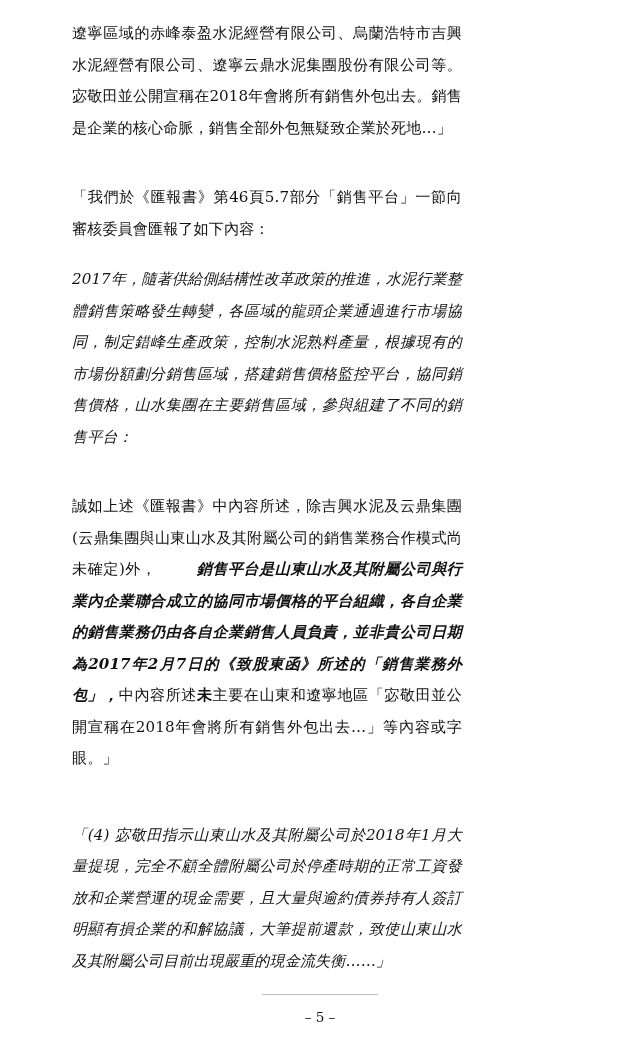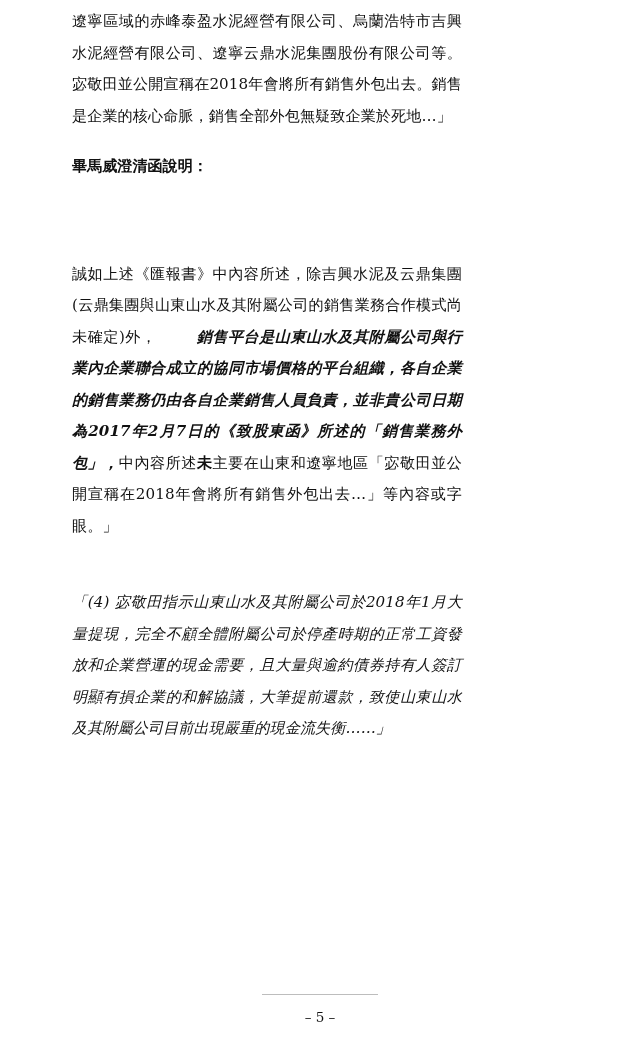--- a/index.html
+++ b/index.html
@@ -13,21 +13,21 @@
     position: relative;
     font-family: "DejaVu Serif", "Liberation Serif", serif;
     color: #111111;
     overflow: hidden;
   }
   .page {
     position: relative;
     width: 508px;
     height: 1047px;
     box-sizing: border-box;
-    padding: 6px 46px 0 72px;
+    padding: 18px 46px 0 72px;
   }
   .para {
     font-size: 15.1px;
     line-height: 31.5px;
     text-align: justify;
     text-justify: inter-ideograph;
     margin: 0;
     letter-spacing: 0.1px;
   }
   .gap-md { height: 19px; }
@@ -82,27 +82,28 @@
 </style>
 </head>
 <body>
 
 <div class="page">
 
   <p class="para">遼寧區域的赤峰泰盈水泥經營有限公司、烏蘭浩特市吉興水泥經營有限公司、遼寧云鼎水泥集團股份有限公司等。宓敬田並公開宣稱在2018年會將所有銷售外包出去。銷售是企業的核心命脈，銷售全部外包無疑致企業於死地…」</p>
 
   <div class="gap-md"></div>
 
-  <p class="heading">畢馬威澄清函說明：</p>
 
   <div class="gap-md"></div>
 
+  <p class="para">「我們於《匯報書》第46頁5.7部分「銷售平台」一節向審核委員會匯報了如下內容：</p>
 
   <div class="gap-md"></div>
 
+  <p class="para italic">2017年，隨著供給側結構性改革政策的推進，水泥行業整體銷售策略發生轉變，各區域的龍頭企業通過進行市場協同，制定錯峰生產政策，控制水泥熟料產量，根據現有的市場份額劃分銷售區域，搭建銷售價格監控平台，協同銷售價格，山水集團在主要銷售區域，參與組建了不同的銷售平台：</p>
 
   <div class="gap-md"></div>
 
 
   <div class="gap-md"></div>
 
   <p class="para">
     <span>誠如上述《匯報書》中內容所述，除吉興水泥及云鼎集團(云鼎集團與山東山水及其附屬公司的銷售業務合作模式尚未確定)外，</span><span class="bi">銷售平台是山東山水及其附屬公司與行業內企業聯合成立的協同市場價格的平台組織，各自企業的銷售業務仍由各自企業銷售人員負責，並非貴公司日期為2017年2月7日的《致股東函》所述的「銷售業務外包」，</span><span>中內容所述</span><span class="bold">未</span><span>主要在山東和遼寧地區「宓敬田並公開宣稱在2018年會將所有銷售外包出去…」等內容或字眼。」</span>
   </p>
 

